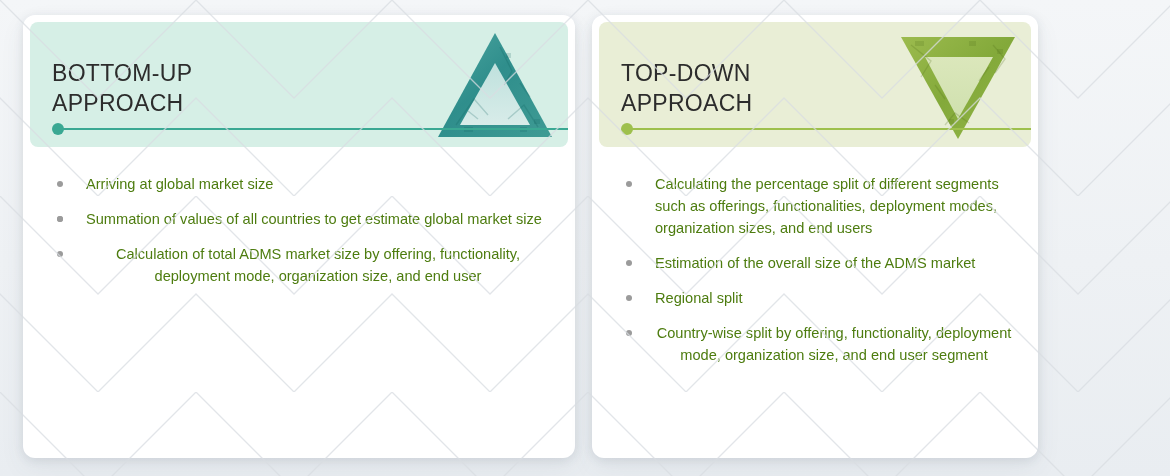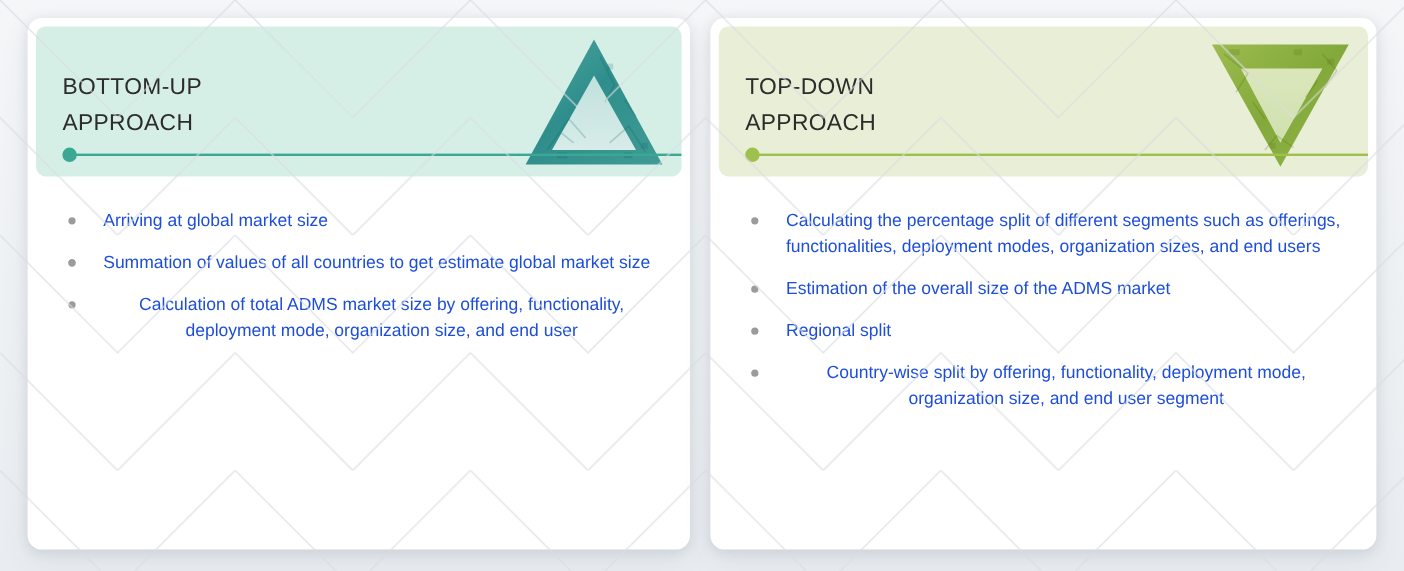--- a/index.html
+++ b/index.html
@@ -28,35 +28,35 @@
   .card {
     position:absolute;
     background:#ffffff;
     border-radius:12px;
     box-shadow:0 2px 10px rgba(70,85,100,.13), 0 10px 26px rgba(70,85,100,.07);
     z-index:2;
     padding:7px;
     overflow:hidden;
   }
   #card-left  { left:23px;  top:15px;  width:552px; height:443px; }
-  #card-right { left:592px; top:15px;  width:555px; height:443px; }
+  #card-right { left:592px; top:15px;  width:446px; height:443px; }
 
   .card-header {
     position:relative;
     height:125px;
     border-radius:8px;
     overflow:hidden;
   }
   #card-left  .card-header { background:#d6efe6; }
   #card-right .card-header { background:#e9eed6; }
 
   .header-title {
     position:absolute;
     left:22px; top:36px;
-    font-size:19px;
+    font-size:23px;
     line-height:30px;
     letter-spacing:.3px;
     color:#2c2c2c;
     white-space:pre-line;
     z-index:3;
   }
 
   
   .accent-rule {
     position:absolute;
@@ -92,21 +92,21 @@
   .bullet-area {
     padding:26px 18px 0 22px;
   }
   ul.bullets { list-style:none; }
   ul.bullets li {
     position:relative;
     padding-left:34px;
     margin-bottom:13px;
     font-size:14.6px;
     line-height:22px;
-    color:#1d4ed8;
+    color:#4d7c0f;
   }
   ul.bullets li:last-child { margin-bottom:0;text-align:center; }
   ul.bullets li .dot {
     position:absolute;
     left:5px; top:8px;
     width:6px; height:6px;
     border-radius:50%;
     background:#9b9b9b;
   }
 </style>

